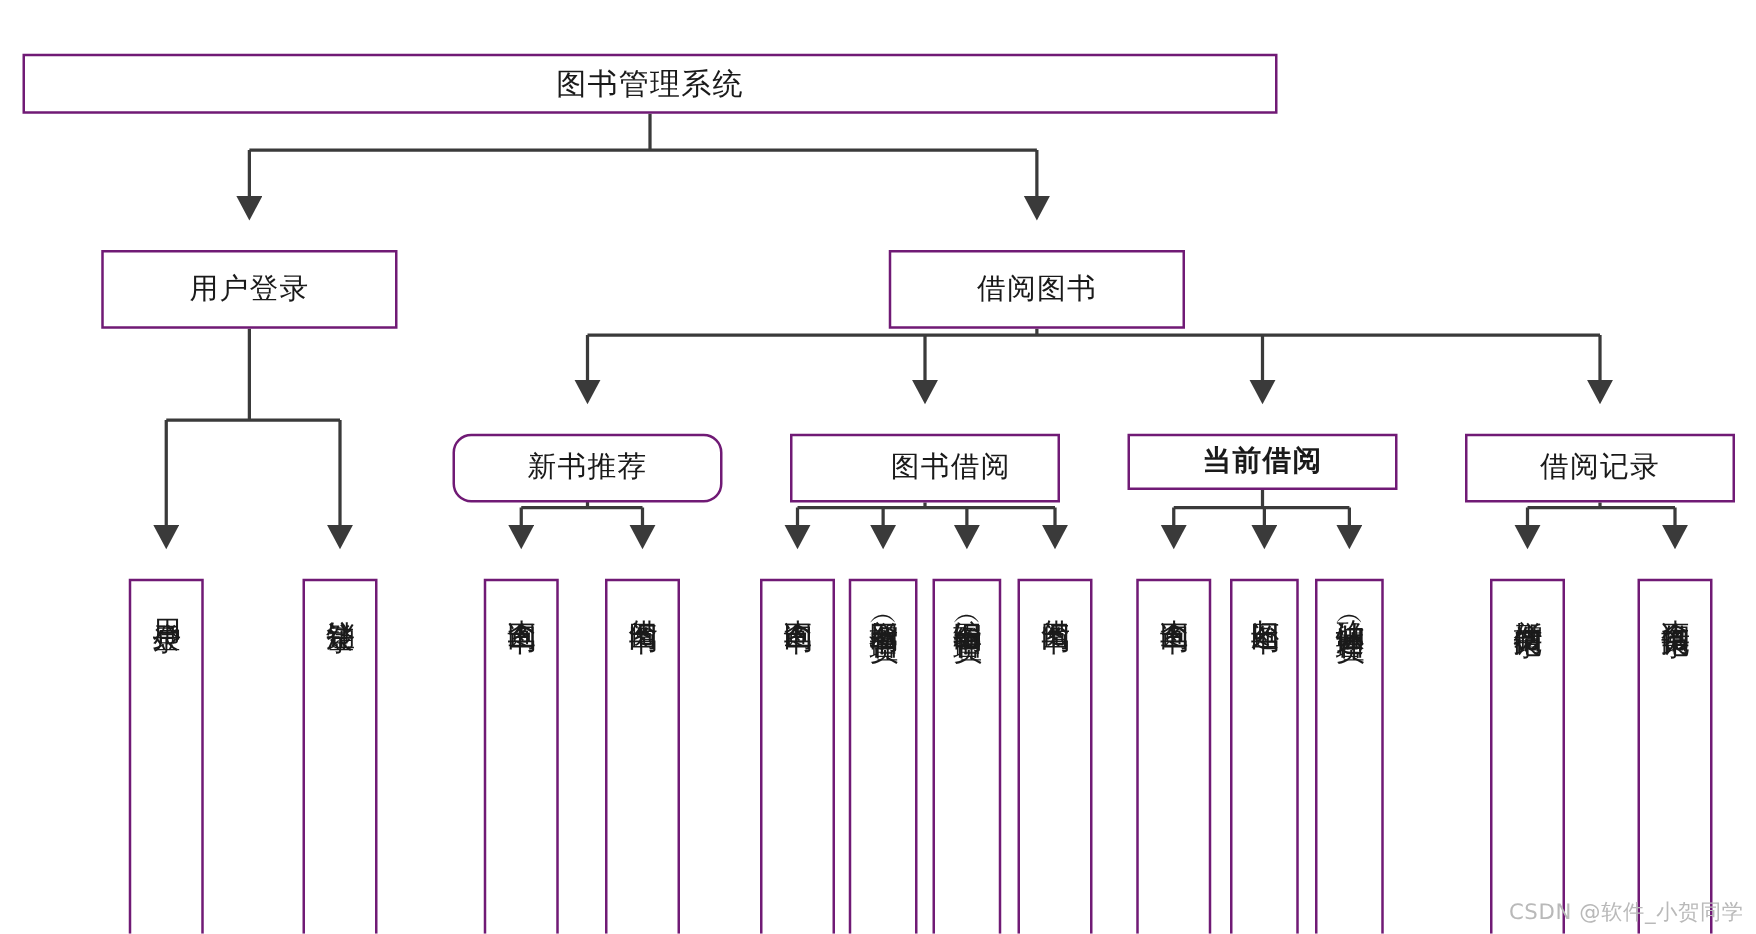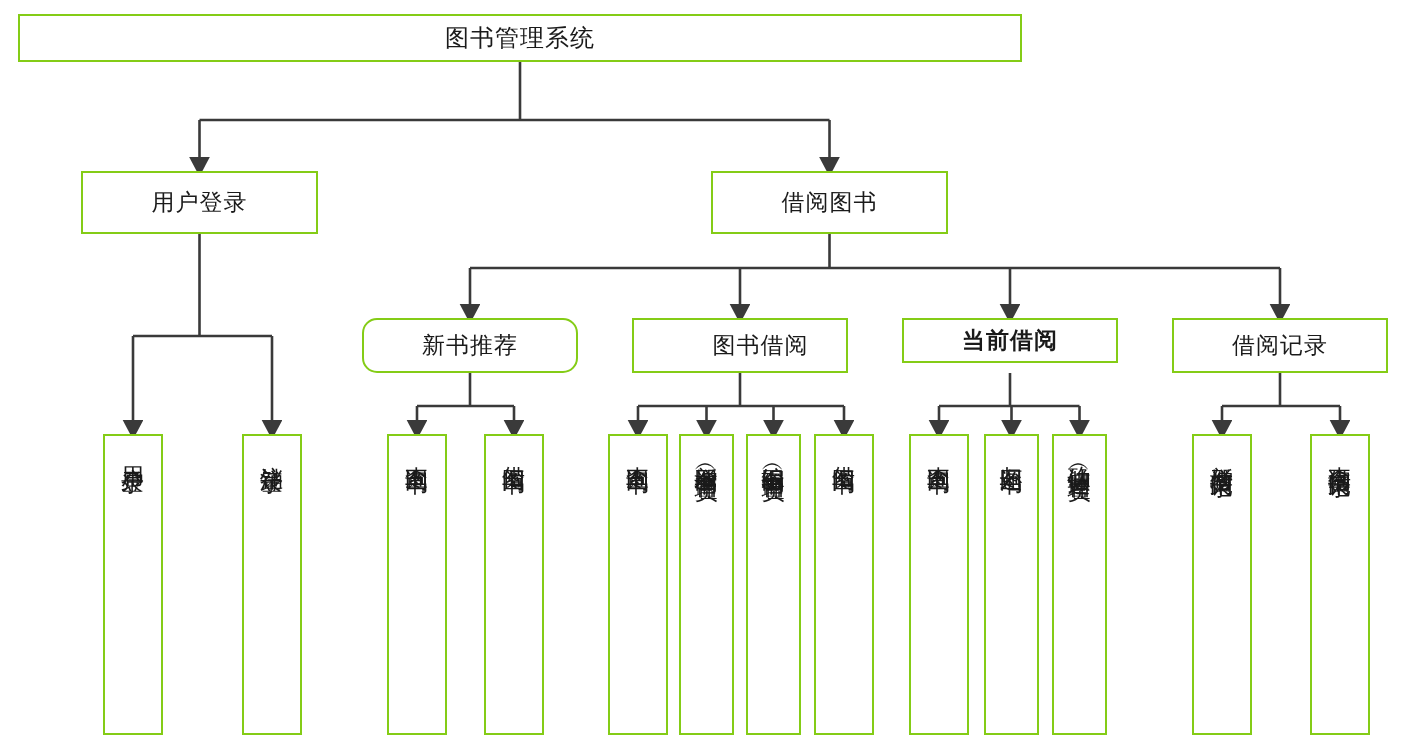--- a/index.html
+++ b/index.html
@@ -22,25 +22,26 @@
     left: 0;
     top: 0;
     width: 1405px;
     height: 747px;
     pointer-events: none;
   }
   .node {
     position: absolute;
     box-sizing: border-box;
     background: #ffffff;
-    border: 2px solid #84cc16;
+    border: 2px solid #701a75;
     display: flex;
     align-items: center;
     justify-content: center;
     color: #1a1a1a;
+    margin-top: 29px;
   }
   .node.horiz {
     font-size: 23px;
     letter-spacing: 1px;
     line-height: 1.2;
   }
   .node.root {
     font-size: 24px;
   }
   .node.vert {
@@ -172,13 +173,14 @@
         <span class="vtext">确认归还（管理员）</span>
       </div>
       <div class="node vert" style="left: 1192px; top: 434px; width: 60px; height: 301px;">
         <span class="vtext">新增借阅记录</span>
       </div>
       <div class="node vert" style="left: 1310px; top: 434px; width: 60px; height: 301px;">
         <span class="vtext">查询借阅记录</span>
       </div>
     </div>
 
+  <div class="watermark">CSDN @软件_小贺同学</div>
 </div>
 
 </body></html>

